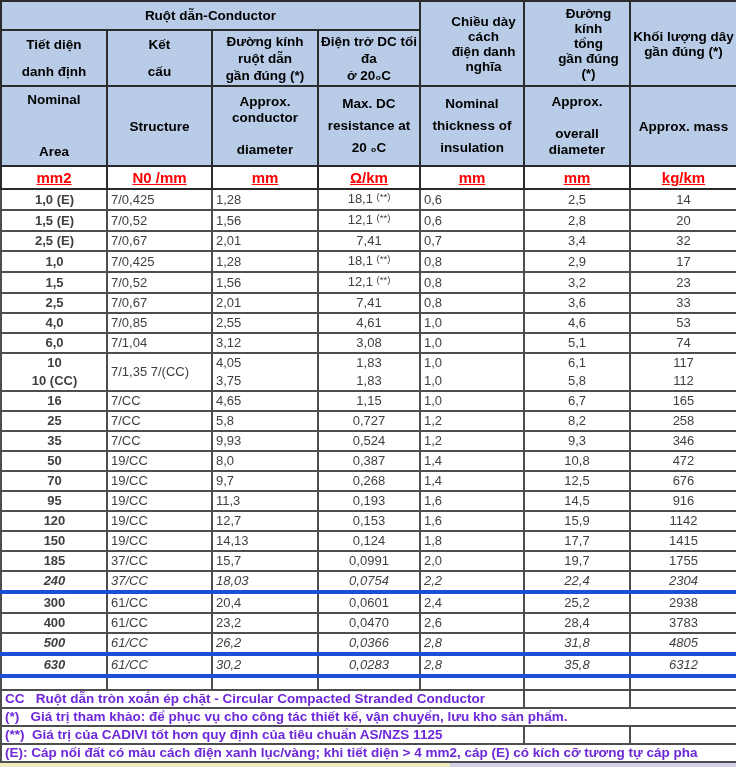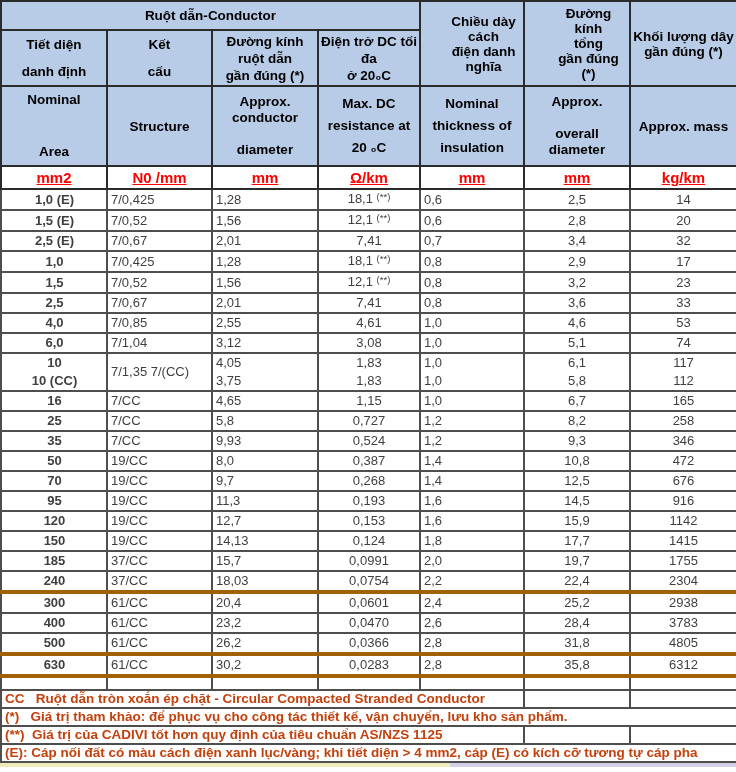--- a/index.html
+++ b/index.html
@@ -63,27 +63,27 @@
     line-height: 18px;
     font-size: 13px;
     color: #3f3f3f;
     vertical-align: middle;
   }
   .c-area { color: #fe0000; font-weight: bold; text-align: center; padding-left: 4px; }
   .c-structure, .c-diameter, .c-thickness { text-align: left; }
   .c-resistance, .c-overall, .c-mass { text-align: center; }
   .sup-note { font-size: 9.5px; position: relative; top: -3px; }
   td.mb { border-bottom-style: hidden; }
-  tr.thick-bottom td { border-bottom: 4px solid #a16207; }
+  tr.thick-bottom td { border-bottom: 4px solid #1d4ed8; font-style: italic; }
 
   
   tr.spacer-row td { height: 7px; }
   tbody.notes td {
     font-weight: bold;
-    color: #c2410c;
+    color: #6d28d9;
     font-size: 13.5px;
     height: 14px;
     line-height: 16px;
     white-space: pre-wrap;
     text-align: left;
     vertical-align: middle;
   }
 
   
   .bottom-strip { display: flex; height: 4px; width: 736px; }

